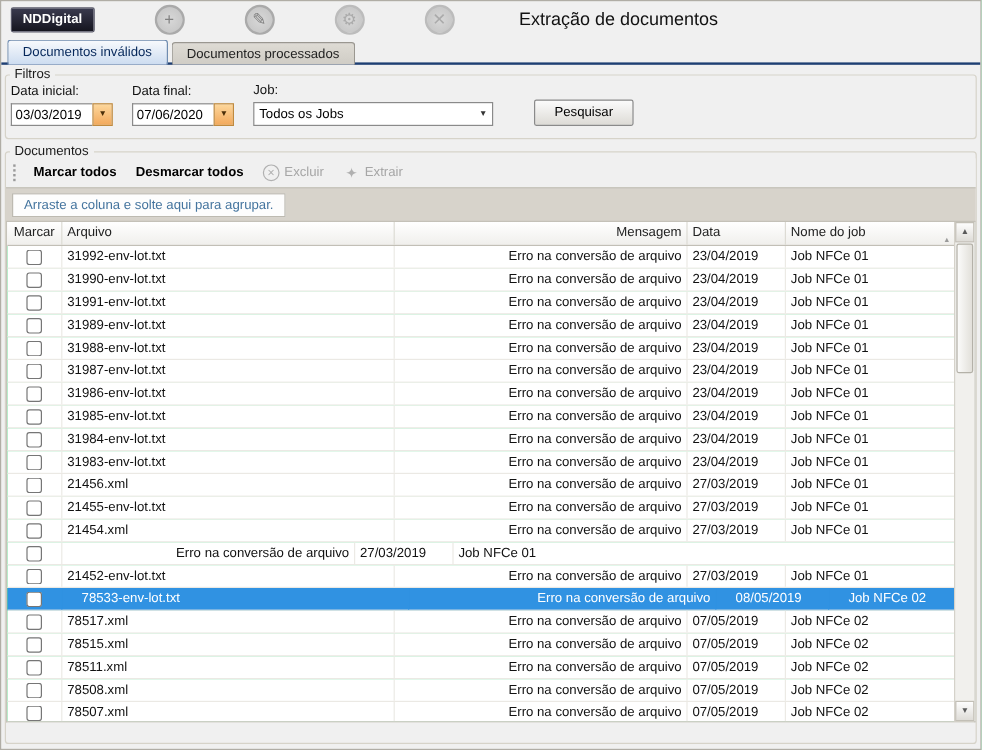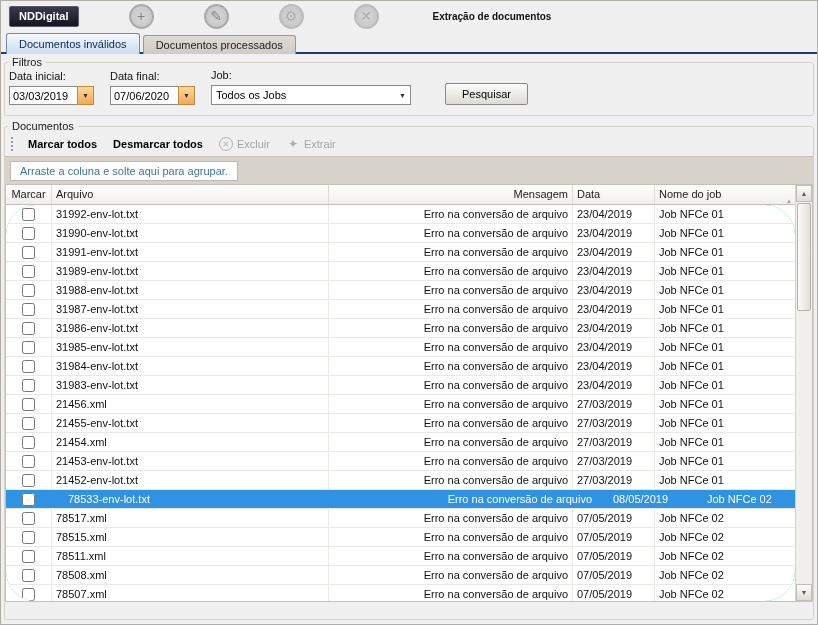--- a/index.html
+++ b/index.html
@@ -8,21 +8,21 @@
   .app { width:818px; height:625px; background:#f0f0f0; border:1px solid #b0ada5; position:relative; overflow:hidden; }
 
   
   .topbar { height:30px; display:flex; align-items:center; padding-left:8px;gap:32px; }
   .brand-btn { background:linear-gradient(#3a3a4e,#15151f); color:#fff; font-weight:bold; font-size:11px;
     border:1px solid #5a5a6a; border-radius:2px; padding:3px 9px; height:21px; cursor:pointer; }
   .circle-icon { width:25px; height:25px; border-radius:50%; background:radial-gradient(#d8d8d8,#c2c2c2);
     border:2px solid #aaaaaa; color:#808080; display:flex; align-items:center; justify-content:center;
     font-size:14px; margin-left:18px; cursor:pointer; user-select:none; }
   .circle-icon.disabled { color:#ababab; border-color:#bcbcbc; }
-  .app-title { font-size:10px; font-weight:700; color:#111; margin-left:22px; }
+  .app-title { font-size:15px; font-weight:400; color:#111; margin-left:22px; }
 
   
   .tabstrip { height:23px; position:relative; padding-left:5px; display:flex; align-items:flex-end; }
   .tabstrip::after { content:""; position:absolute; left:0; right:0; bottom:0; height:2px; background:#1e3f73; }
   .tab { height:19px; line-height:18px; padding:0 12px; margin-right:3px; border:1px solid #9a9790; border-bottom:none;
     border-radius:3px 3px 0 0; background:linear-gradient(#dedbd4,#cfccc5); color:#222; cursor:pointer; z-index:1; }
   .tab.active { background:linear-gradient(#f7f9fc,#ccdcf0); border-color:#6f8cb0; height:21px; line-height:20px; color:#05275a; }
 
   
   fieldset { border:1px solid #d6d3c9; border-radius:3px; margin:2px 3px 0 3px; background:#f0f0f0; }
@@ -58,21 +58,21 @@
     border-top:1px solid #c4c1b8; border-bottom:1px solid #c4c1b8; }
   .groupby-box { background:#fdfdfd; border:1px solid #bdbab1; padding:3px 9px; color:#44749e; }
 
   
   .grid-wrap { flex:1; position:relative; background:#fff; border:1px solid #c6c3ba; border-top:none; overflow:hidden; }
   .grid-scroll-pad { margin-right:17px; height:100%; display:flex; flex-direction:column; }
   .grid-header { display:flex; height:20px; background:linear-gradient(#ffffff,#f0efec); border-bottom:1px solid #c2bfb6; }
   .hcell { padding:0 4px; line-height:19px; border-right:1px solid #dddbd4; color:#222; overflow:hidden; white-space:nowrap;
     position:relative; cursor:pointer; }
   .sort-arrow { position:absolute; right:3px; top:7px; font-size:6px; color:#9a9a9a; }
-  .grid-body { flex:1; overflow:hidden; background:#22c55e;border-radius:30px; }
+  .grid-body { flex:1; overflow:hidden; background:#22c55e; }
   .grid-row { display:flex; height:19px; border-bottom:1px solid #ebe9e4; background:#fff; cursor:default; }
   .cell { padding:0 4px; line-height:18px; border-right:1px solid #eceae5; overflow:hidden; white-space:nowrap; color:#111; }
   .col-marcar { width:46px; display:flex; align-items:center; justify-content:center; padding:0; }
   .col-arquivo { width:277px; }
   .col-mensagem { width:244px;text-align:right; }
   .col-data { width:82px; }
   .col-job { flex:1; border-right:none; }
   .grid-row.selected { background:#3092e2;gap:12px; }
   .grid-row.selected .cell { color:#fff; border-right-color:#3092e2; border-bottom-color:#3092e2; }
   .cb { width:13px; height:13px; margin:0; }
@@ -280,21 +280,20 @@
     </div>
     <div class="cell col-arquivo">21454.xml</div>
     <div class="cell col-mensagem">Erro na conversão de arquivo</div>
     <div class="cell col-data">27/03/2019</div>
     <div class="cell col-job">Job NFCe 01</div>
   </div>
             <div class="grid-row">
     <div class="cell col-marcar">
       <input type="checkbox" class="cb" style="">
     </div>
-    <div class="cell col-arquivo">21453-env-lot.txt</div>
     <div class="cell col-mensagem">Erro na conversão de arquivo</div>
     <div class="cell col-data">27/03/2019</div>
     <div class="cell col-job">Job NFCe 01</div>
   </div>
             <div class="grid-row">
     <div class="cell col-marcar">
       <input type="checkbox" class="cb" style="">
     </div>
     <div class="cell col-arquivo">21452-env-lot.txt</div>
     <div class="cell col-mensagem">Erro na conversão de arquivo</div>

